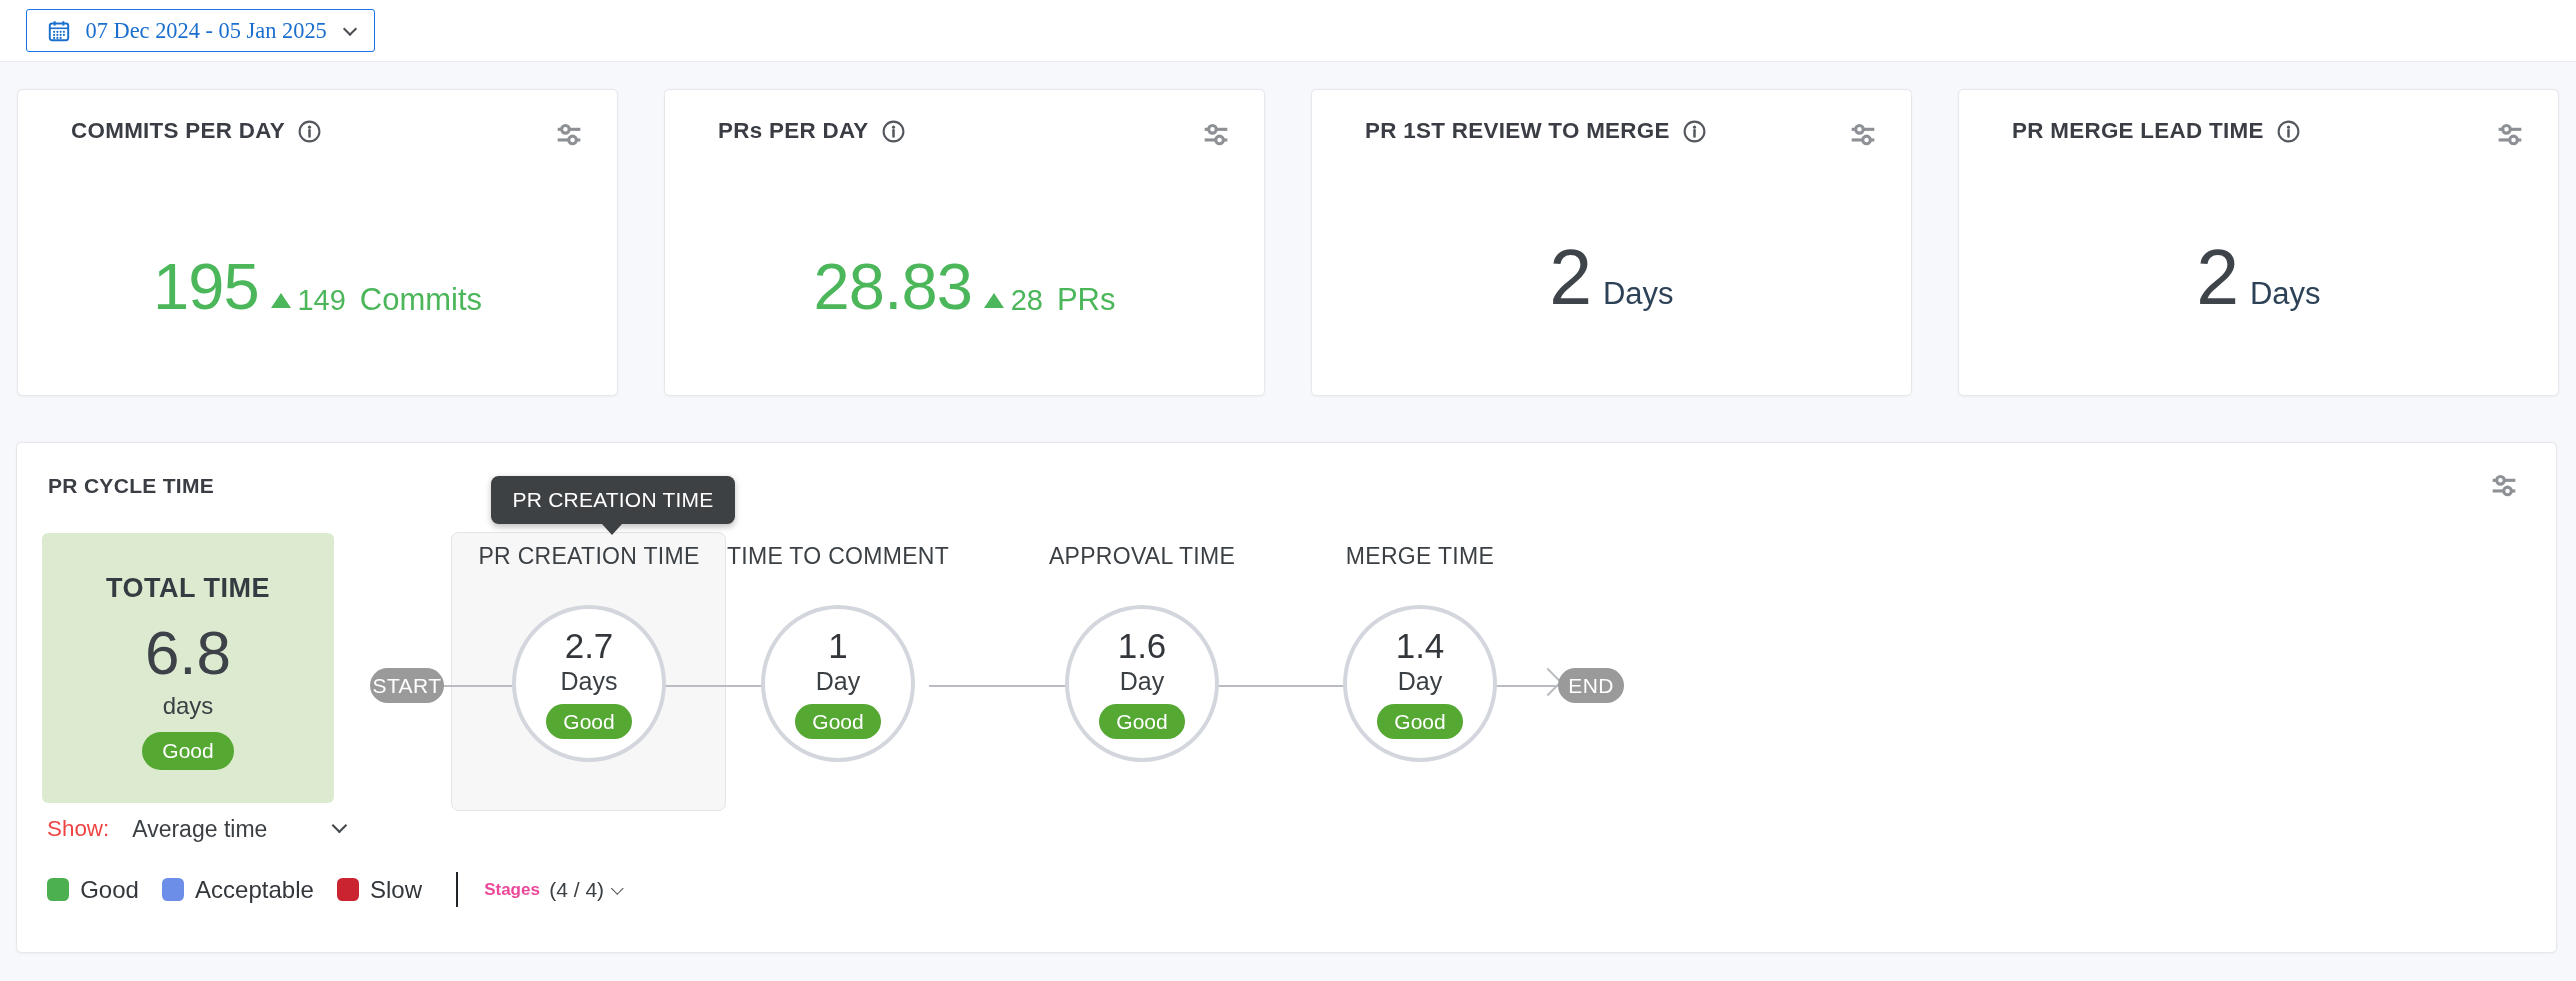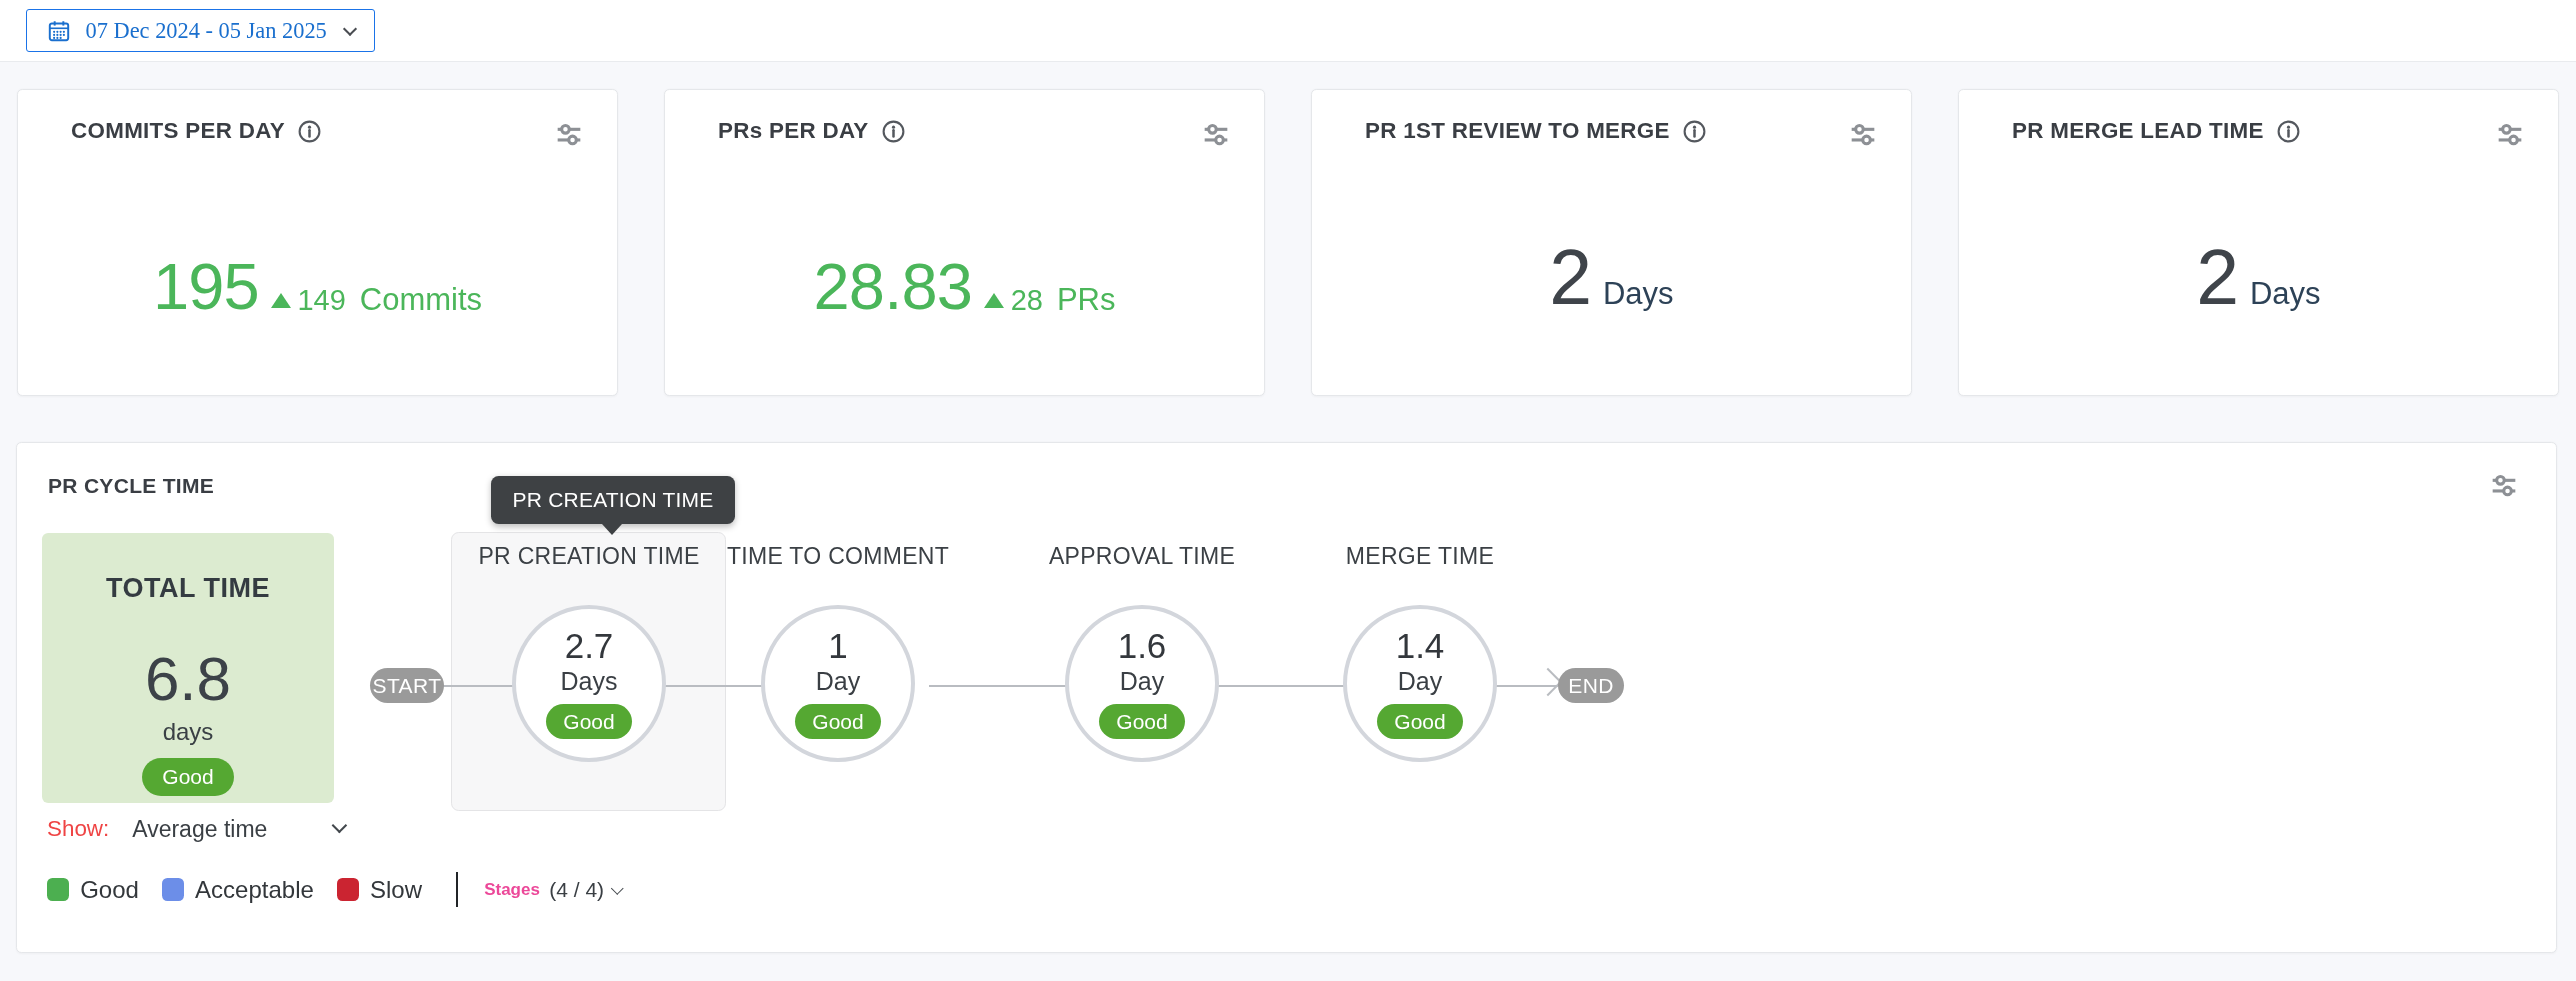--- a/index.html
+++ b/index.html
@@ -103,21 +103,21 @@
     border-left:10.8px solid transparent; border-right:10.8px solid transparent;
     border-top:11.6px solid #3e4144;
   }
 
   .total-box {
     position:absolute; left:25px; top:90px; width:292px; height:270px;
     background:#dcebd0; border-radius:6.2px; display:flex; flex-direction:column;
     align-items:center;
   }
   .total-label { margin-top:40px; font-size:27px; font-weight:700; color:#343b41; letter-spacing:0.5px; }
-  .total-value { margin-top:44px; font-size:62px; color:#3c4248; line-height:1; }
+  .total-value { margin-top:18px; font-size:62px; color:#3c4248; line-height:1; }
   .total-unit  { margin-top:7.7px; font-size:24px; color:#3a4045; }
   .pill {
     background:#55a832; color:#fff; font-size:21px; line-height:1;
     padding:8.5px 20px; border-radius:20px;
   }
   .total-box .pill { margin-top:12.3px; }
 
   .node-pill {
     position:absolute; top:225px; height:35px; display:flex; align-items:center;
     justify-content:center; background:#9a9a9a; color:#fff; font-size:21px;

